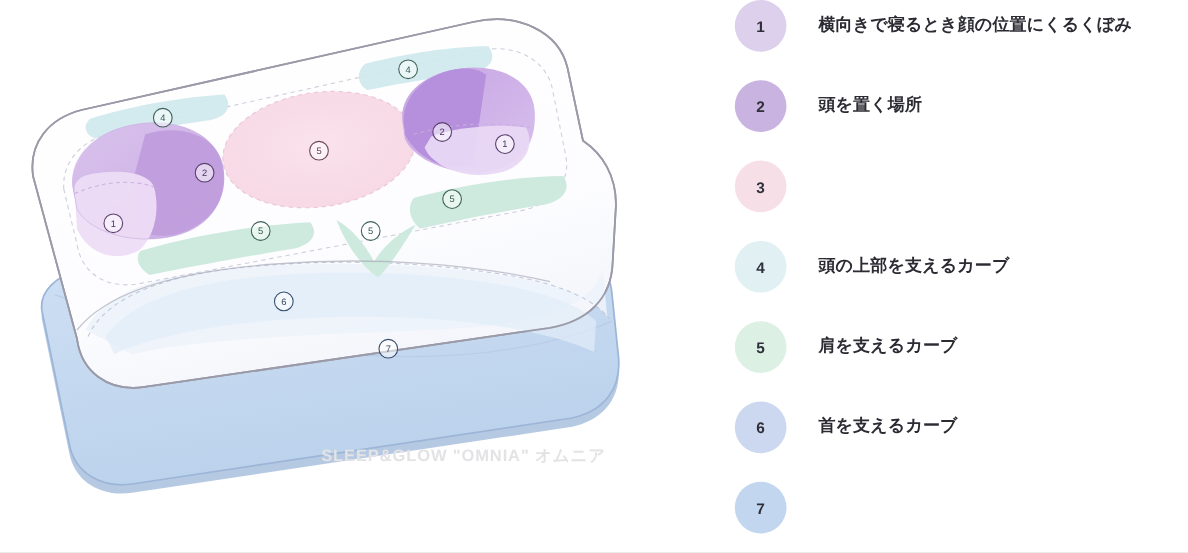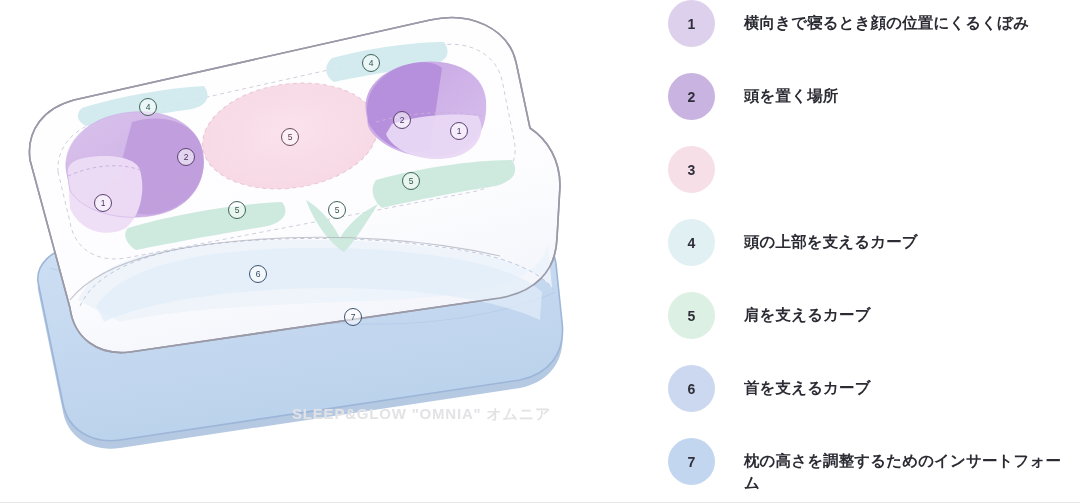--- a/index.html
+++ b/index.html
@@ -351,19 +351,18 @@
         <li class="legend-item" style="top: 292px;">
           <span class="legend-bullet" style="background: rgb(220, 240, 228);">5</span>
           <span class="legend-text">肩を支えるカーブ</span>
         </li>
         <li class="legend-item" style="top: 365px;">
           <span class="legend-bullet" style="background: rgb(204, 216, 239);">6</span>
           <span class="legend-text">首を支えるカーブ</span>
         </li>
         <li class="legend-item" style="top: 438px;">
           <span class="legend-bullet" style="background: rgb(194, 214, 240);">7</span>
-          <span class="legend-text">枕の高さを調整するためのインサートフォーム</span>
         </li>
       </ul>
   </div>
 
   <div id="bottom-rule"></div>
 </div>
 
 </body></html>

